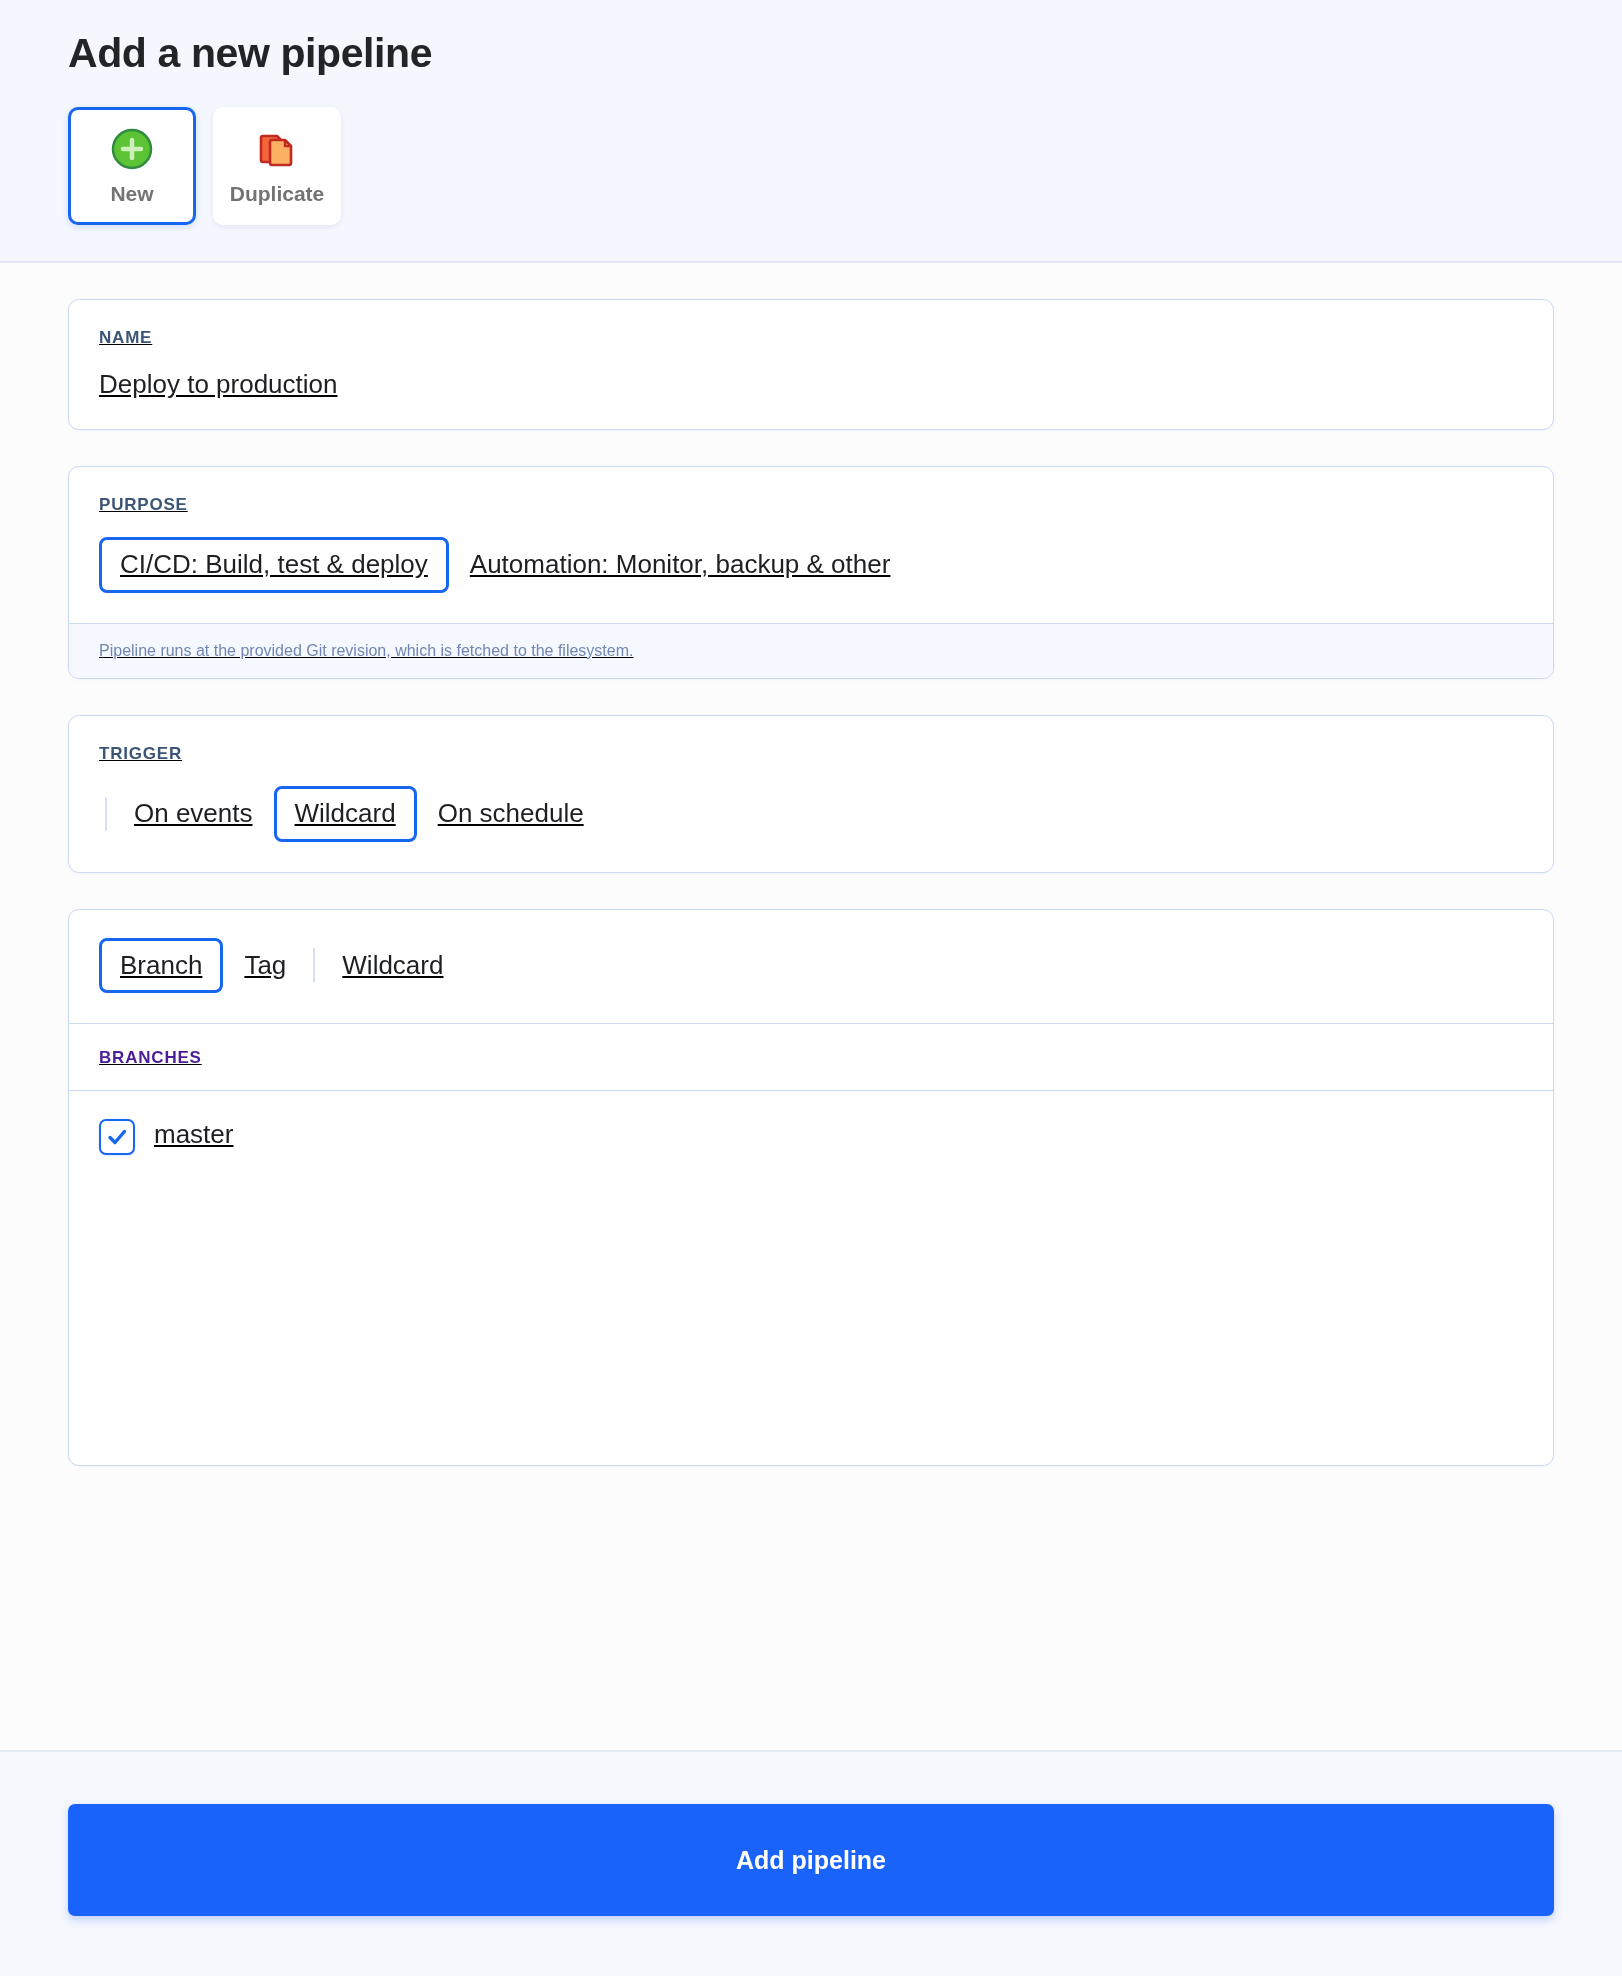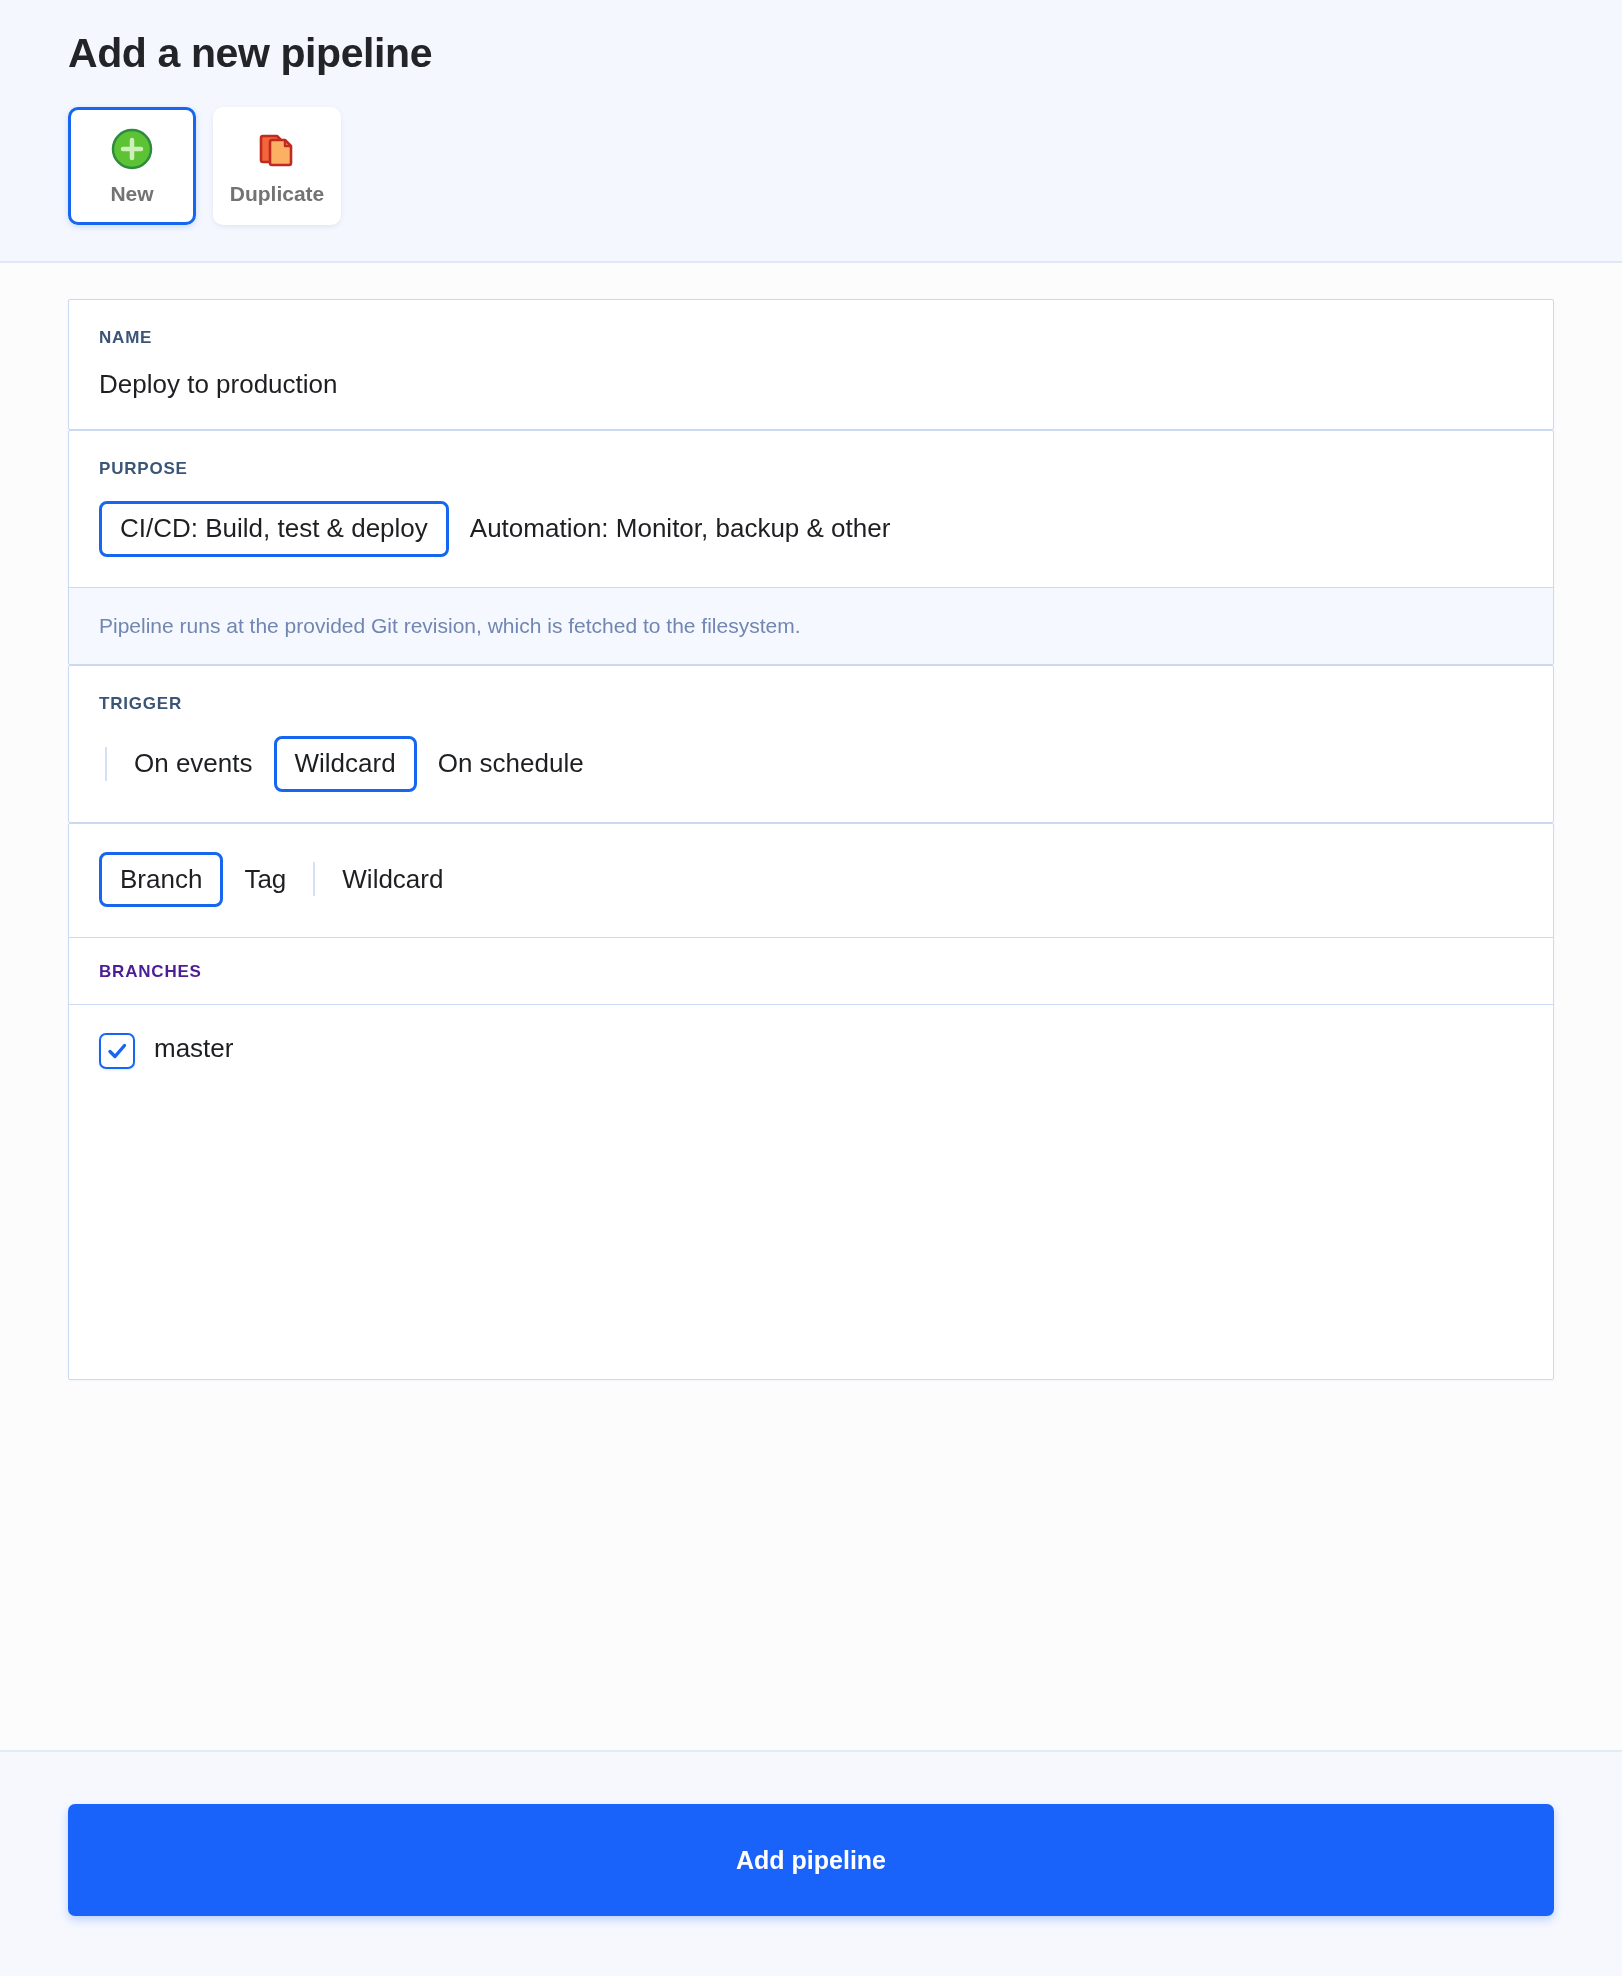--- a/index.html
+++ b/index.html
@@ -63,23 +63,25 @@
   
   .body {
     flex: 1 1 auto;
     padding: 36px 68px 0 68px;
     overflow: hidden;
     background: #fcfcfd;
   }
   .card {
     background: #ffffff;
     border: 1.5px solid #ccd9f2;
-    border-radius: 2px;
+    border-radius: 11px;
+    margin-bottom: 36px;
     box-shadow: 0 1px 3px rgba(80,110,170,0.05);
     overflow: hidden;
+    text-decoration: underline;
   }
   .card-pad { padding: 28px 30px 30px 30px; }
   .field-label {
     font-size: 17px;
     font-weight: bold;
     letter-spacing: 0.8px;
     color: #3b5576;
     text-transform: uppercase;
     margin-bottom: 22px;
   }
@@ -110,22 +112,22 @@
     height: 34px;
     background: #d5e0f2;
     margin: 0 6px;
     flex: 0 0 auto;
   }
 
   
   .hint {
     background: #f5f8fe;
     border-top: 1.5px solid #ccd9f2;
-    padding: 26px 30px;
-    font-size: 21px;
+    padding: 18px 30px;
+    font-size: 16px;
     color: #7186b0;
   }
 
   
   .subsection {
     border-top: 1.5px solid #ccd9f2;
     padding: 24px 30px 22px 30px;
   }
   .sub-label {
     font-size: 17px;

